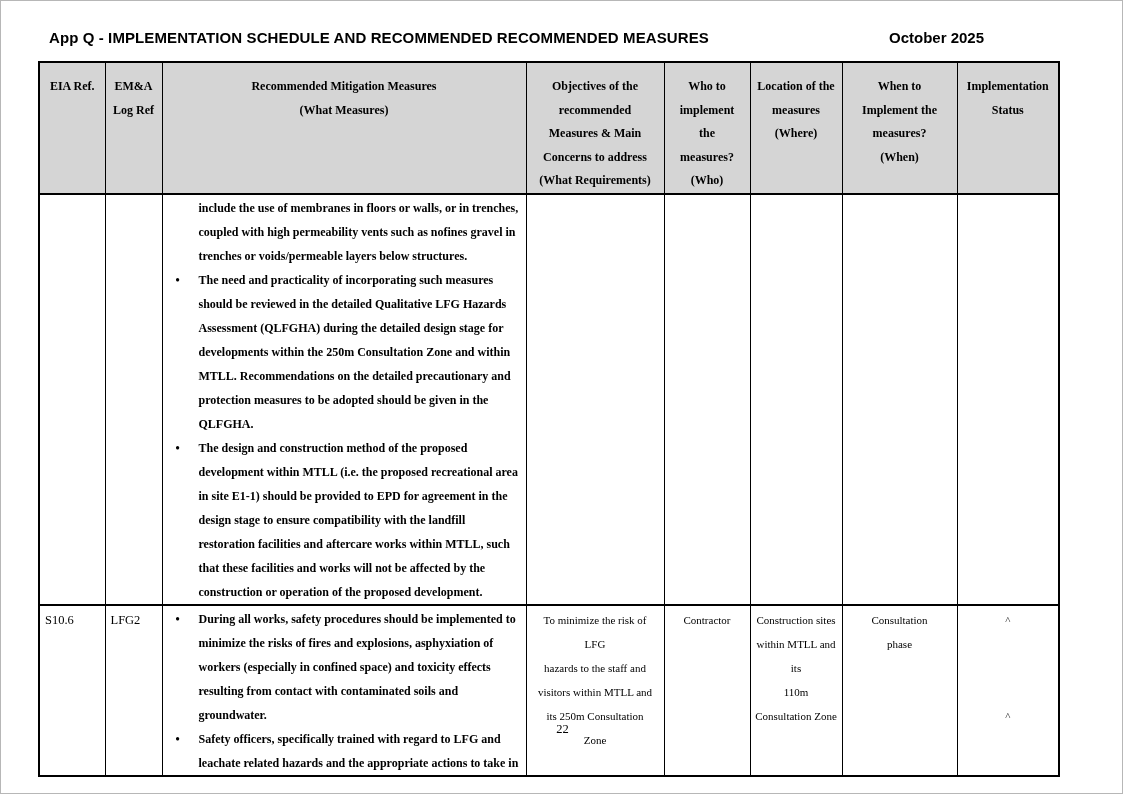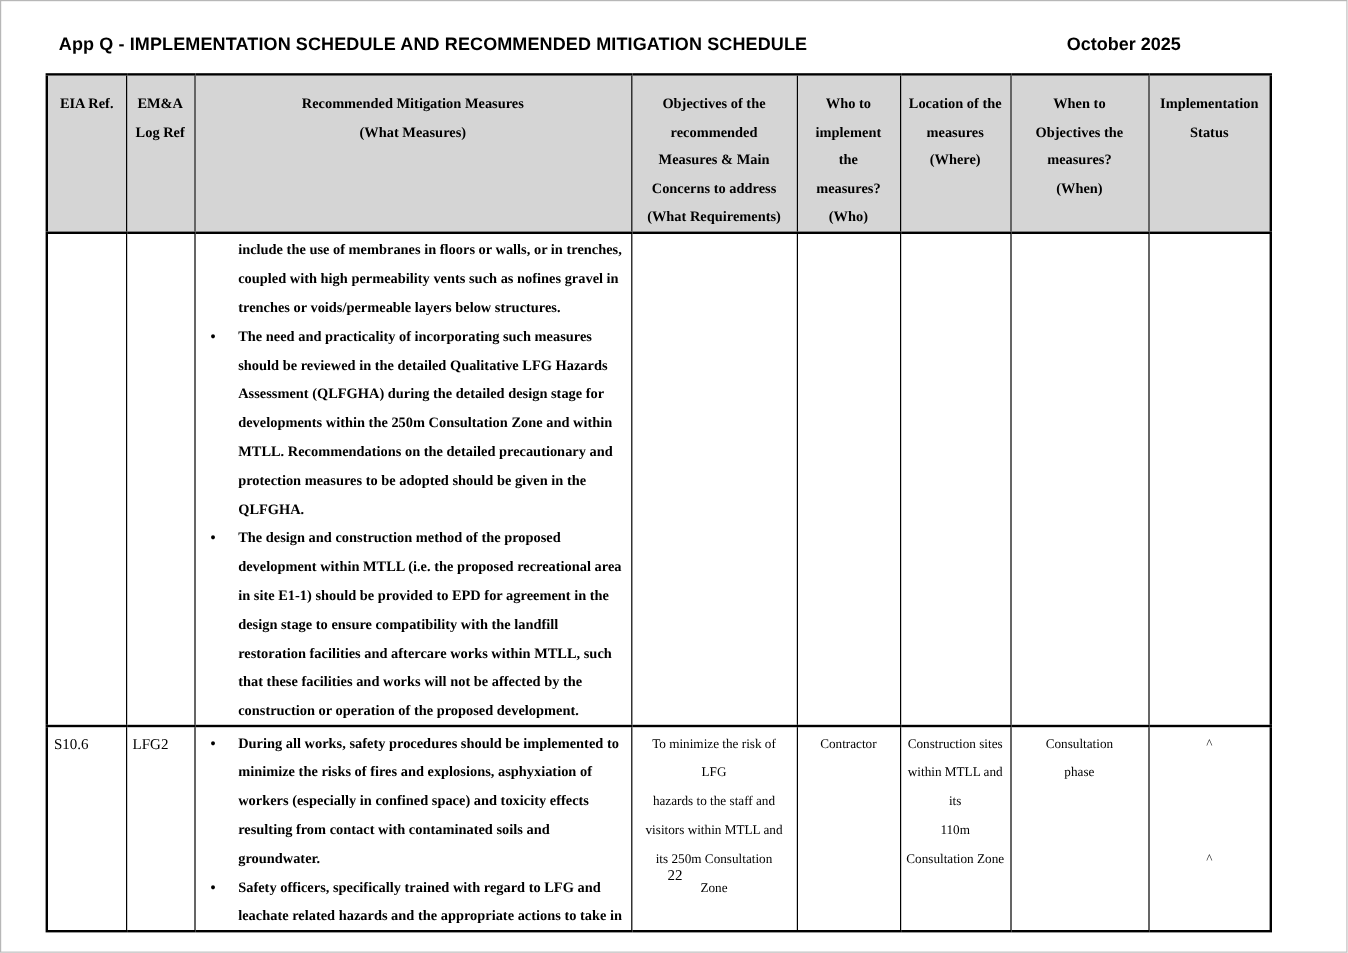--- a/index.html
+++ b/index.html
@@ -61,21 +61,21 @@
   .page-number {
     position:absolute; top:721px; left:0; width:1123px;
     text-align:center; font-size:12.5px;
   }
 </style>
 </head>
 <body>
 
 <div class="page">
 
-  <div class="doc-title">App Q - IMPLEMENTATION SCHEDULE AND RECOMMENDED MITIGATION SCHEDULE</div>
+  <div class="doc-title">App Q - IMPLEMENTATION SCHEDULE AND RECOMMENDED RECOMMENDED MEASURES</div>
   <div class="doc-date">October 2025</div>
 
   <table class="schedule">
     <colgroup>
       <col class="c1">
         <col class="c2">
         <col class="c3">
         <col class="c4">
       <col class="c5">
         <col class="c6">
@@ -96,21 +96,21 @@
 (What Requirements)</th>
         <th>Who to
 implement
 the
 measures?
 (Who)</th>
         <th>Location of the
 measures
 (Where)</th>
         <th>When to
-Objectives the
+Implement the
 measures?
 (When)</th>
         <th>Implementation
 Status</th>
       </tr>
     </thead>
     <tbody>
       <tr class="row-1">
         <td class="ref-cell"></td>
         <td class="ref-cell"></td>

